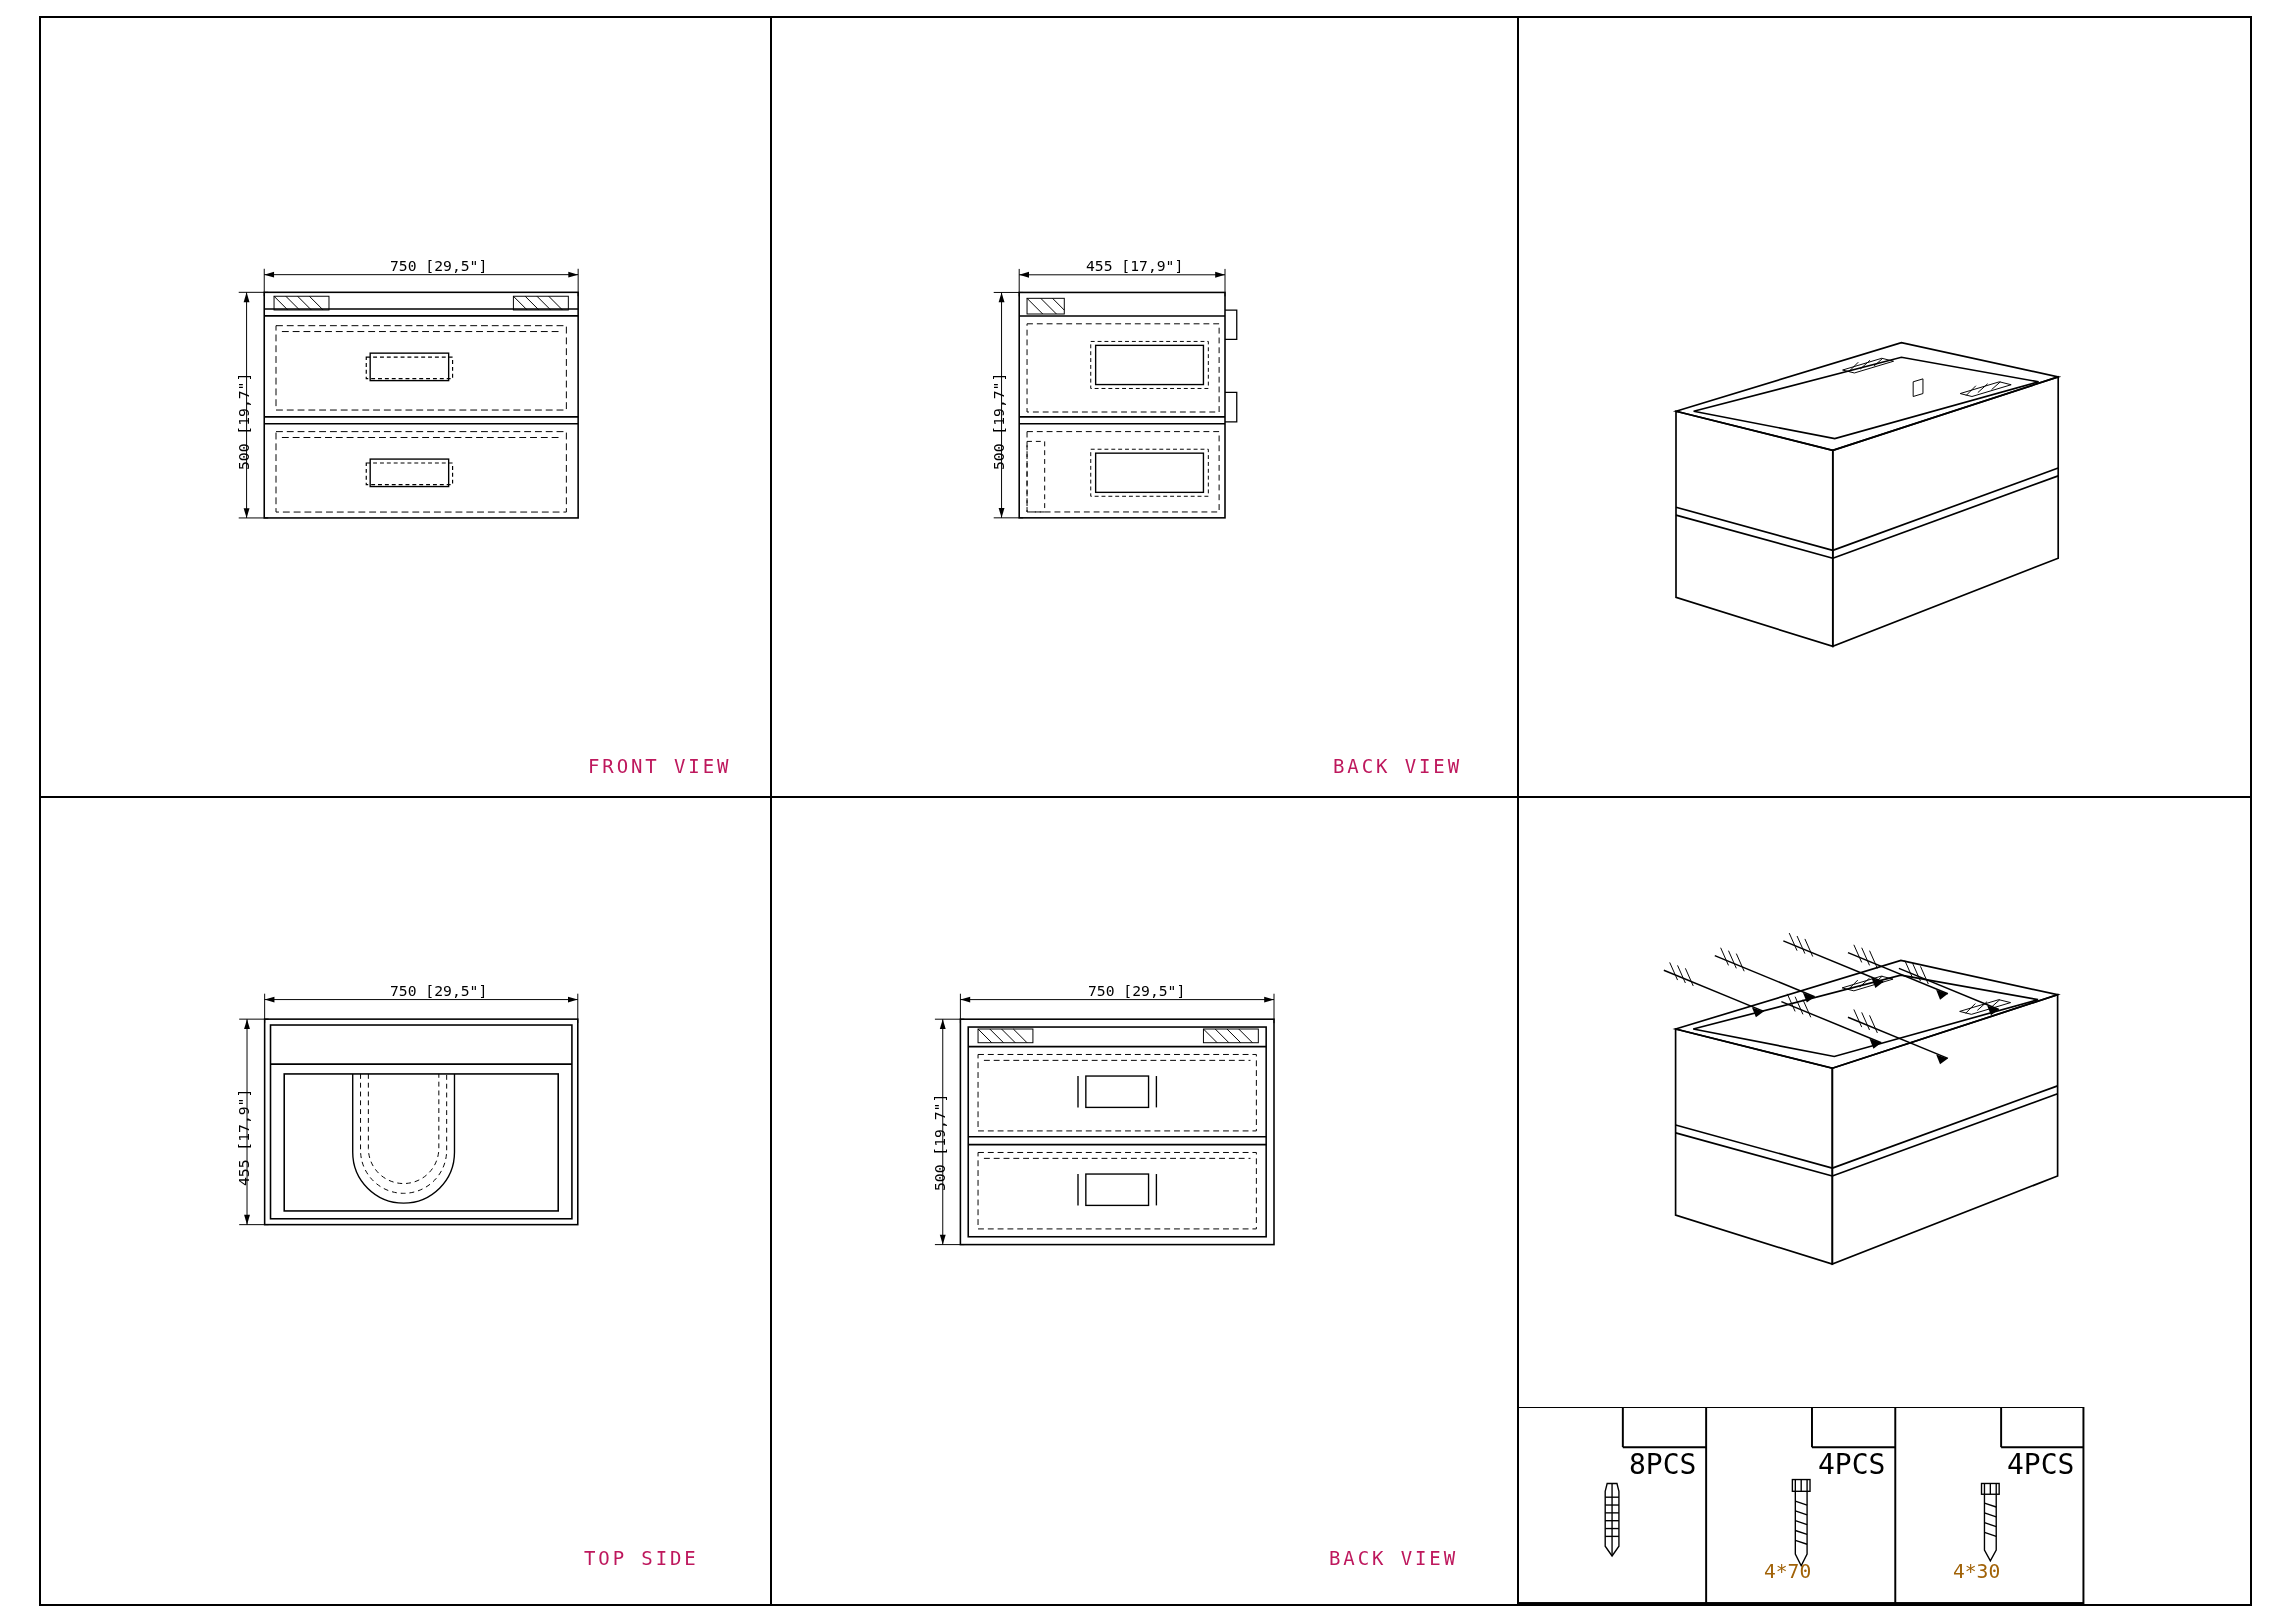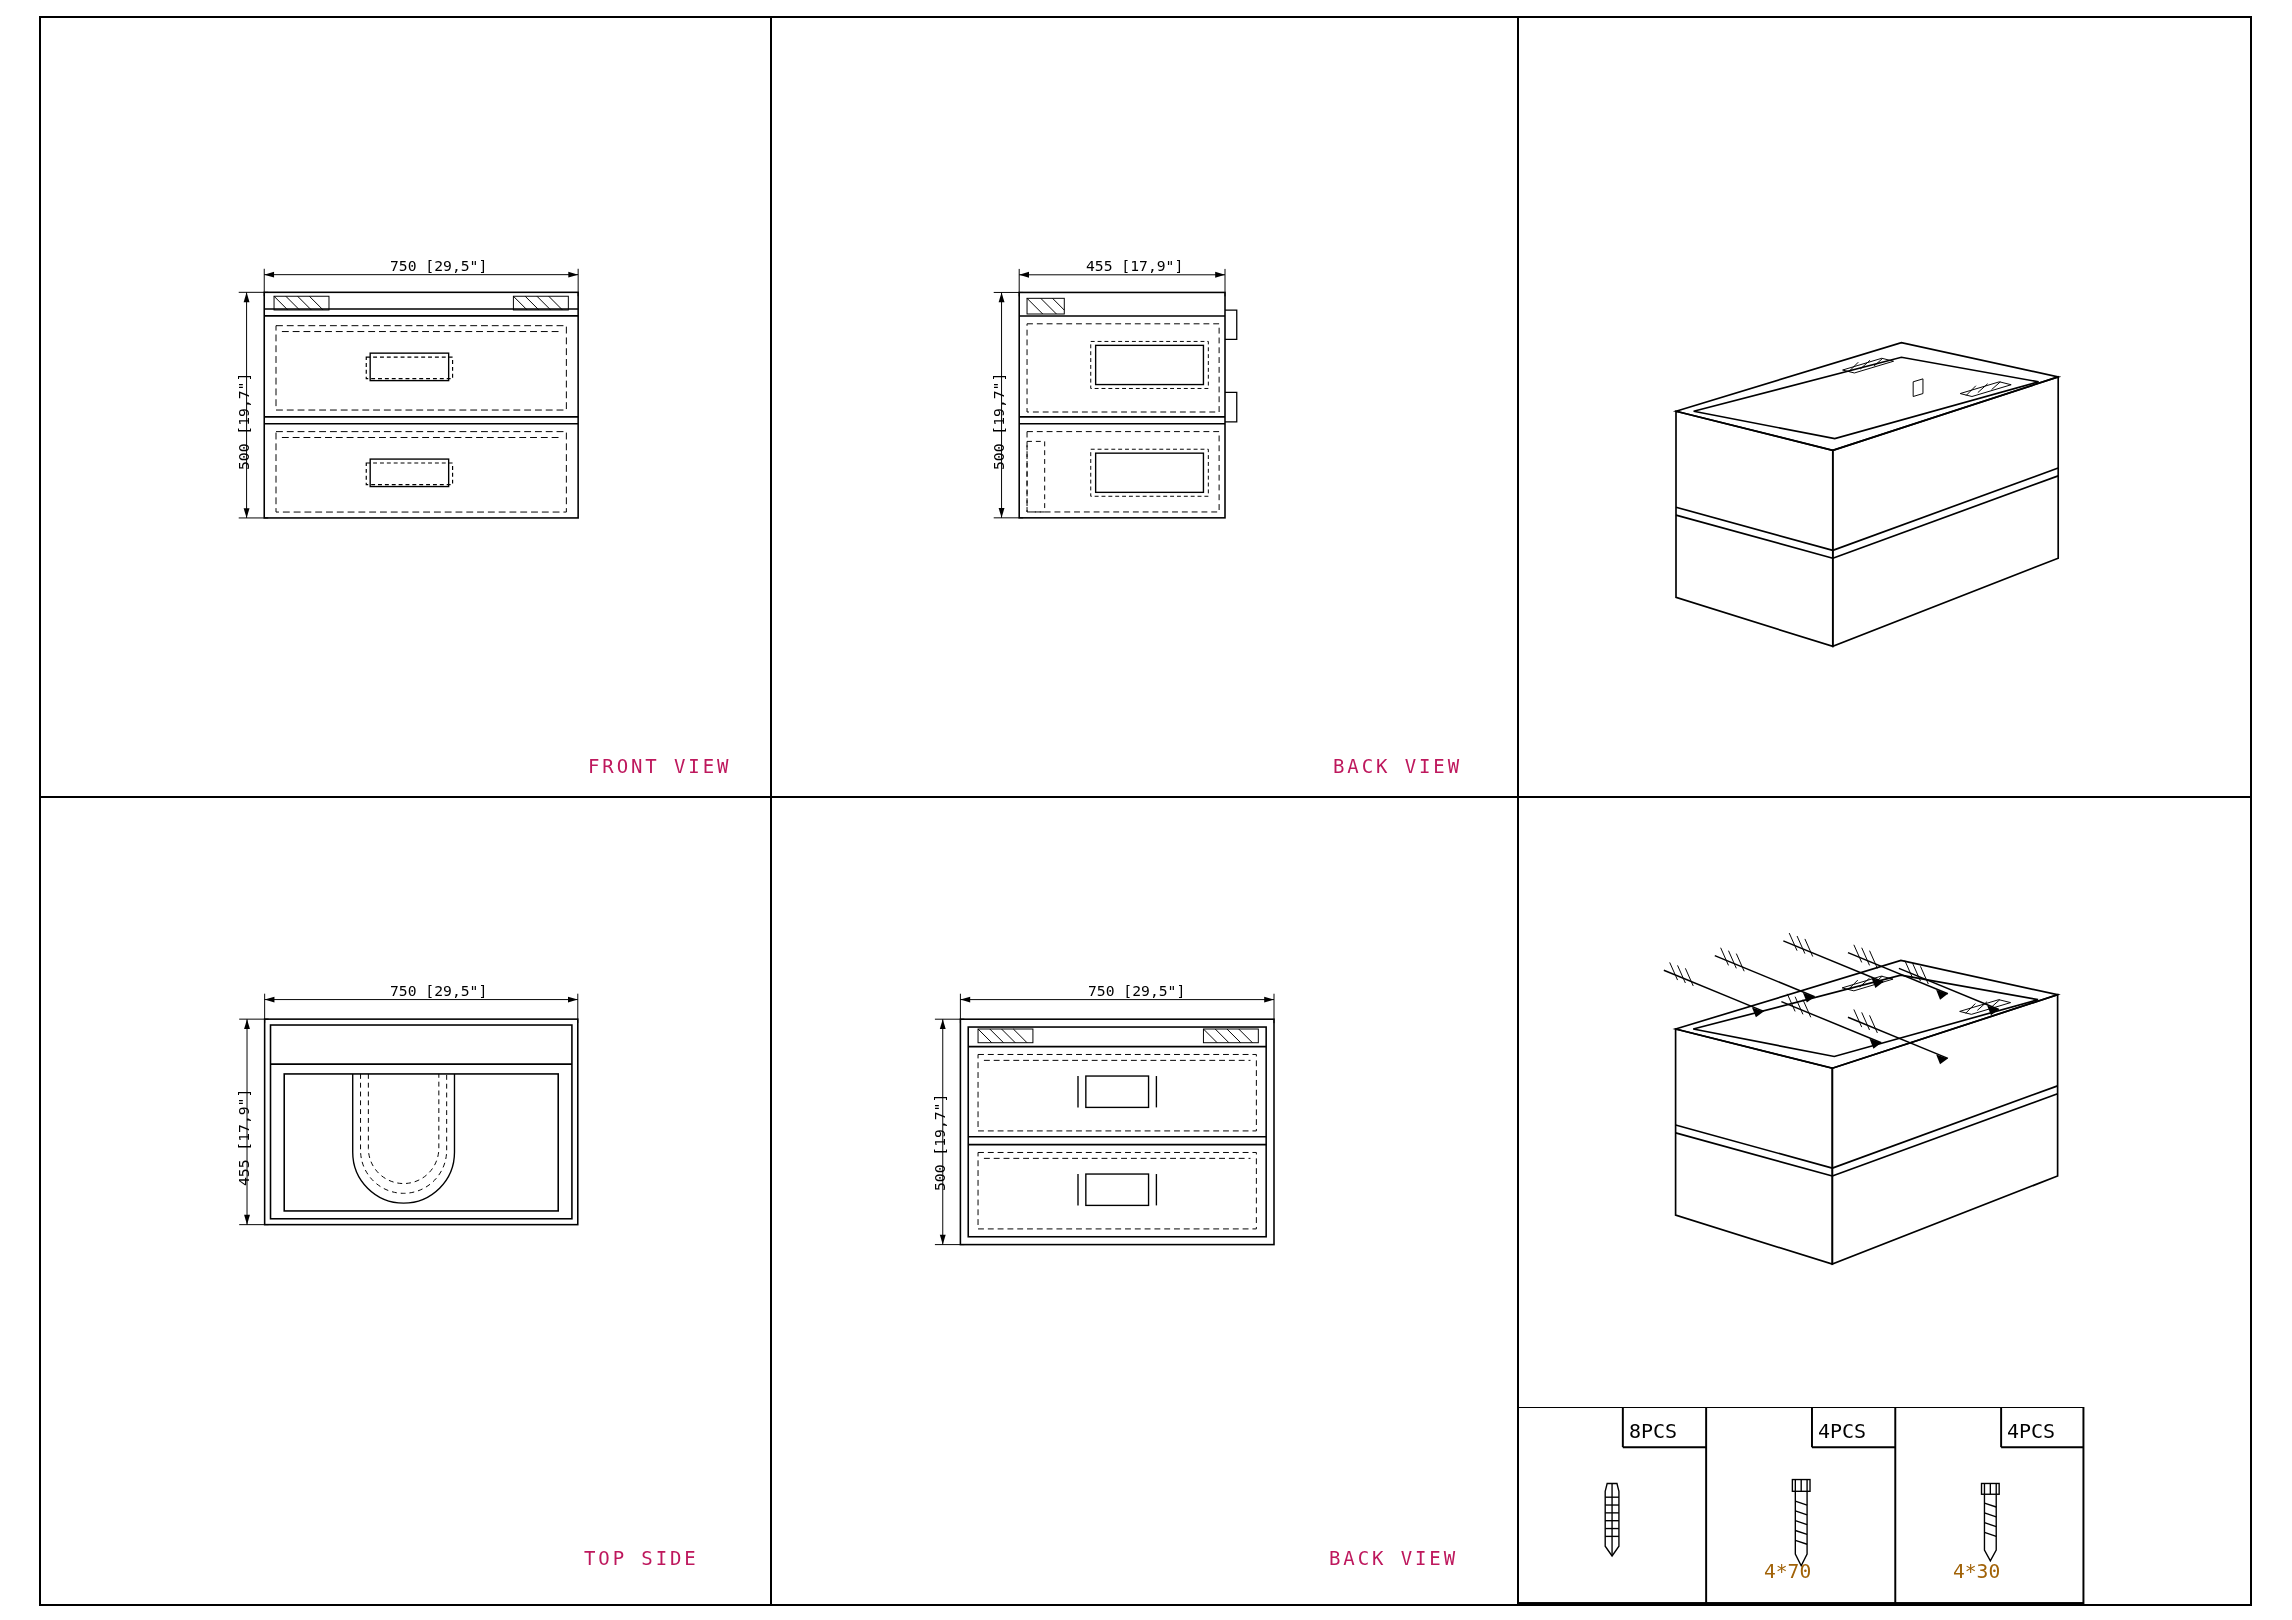--- a/index.html
+++ b/index.html
@@ -59,24 +59,25 @@
     font-family: "DejaVu Sans Mono", monospace;
     color: #000;
     white-space: nowrap;
   }
   .dim-text.vert {
     transform-origin: left top;
     transform: rotate(-90deg);
   }
   .pcs-text {
     position: absolute;
-    font-size: 20px;
+    font-size: 28px;
     font-family: "DejaVu Sans Mono", monospace;
     color: #000;
     white-space: nowrap;
+    margin-top: 29px;
   }
   .screw-label {
     position: absolute;
     font-size: 19.6px;
     font-family: "DejaVu Sans Mono", monospace;
     color: #a16207;
     white-space: nowrap;
   }
   svg { display: block; }
   .dwg { position: absolute; }

